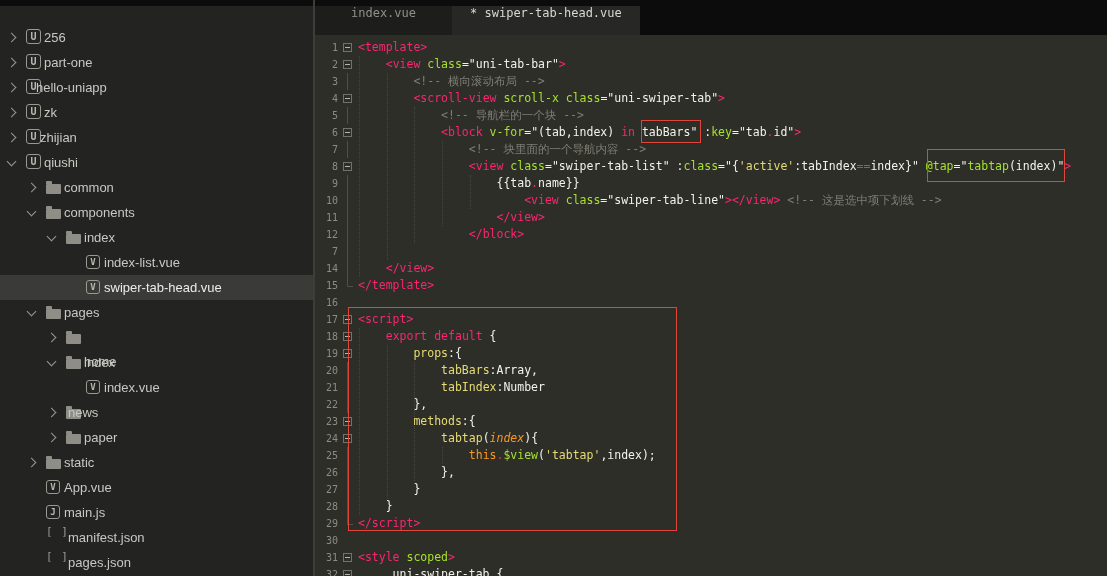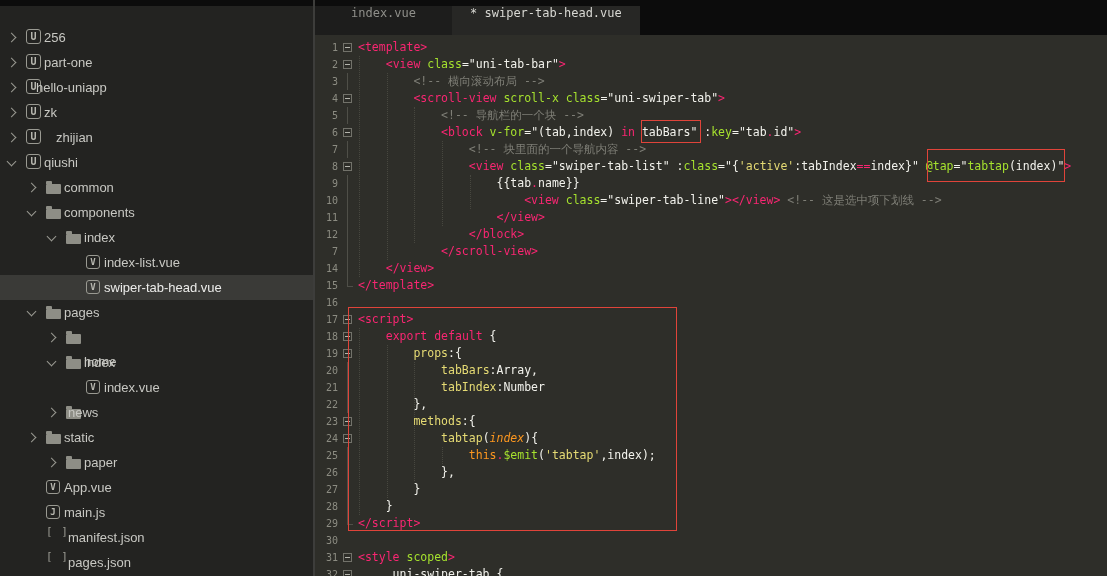--- a/index.html
+++ b/index.html
@@ -68,21 +68,21 @@
         <span class="tlabel" style="left: 36px;">hello-uniapp</span>
       </div>
       <div class="trow">
         <span class="chev" style="left: 8px;"></span>
         <span class="sq proj" style="left: 26px;">U</span>
         <span class="tlabel" style="left: 44px;">zk</span>
       </div>
       <div class="trow">
         <span class="chev" style="left: 8px;"></span>
         <span class="sq proj" style="left: 26px;">U</span>
-        <span class="tlabel" style="left: 56px;">zhijian</span>
+        <span class="tlabel" style="left: 40px;">zhijian</span>
       </div>
       <div class="trow">
         <span class="chev open" style="left: 8px;"></span>
         <span class="sq proj" style="left: 26px;">U</span>
         <span class="tlabel" style="left: 44px;">qiushi</span>
       </div>
       <div class="trow">
         <span class="chev" style="left: 28px;"></span>
         <span class="folder" style="left: 46px;"></span>
         <span class="tlabel" style="left: 64px;">common</span>
@@ -123,28 +123,28 @@
       <div class="trow">
         <span class="sq" style="left: 86px;">V</span>
         <span class="tlabel" style="left: 104px;">index.vue</span>
       </div>
       <div class="trow">
         <span class="chev" style="left: 48px;"></span>
         <span class="folder" style="left: 66px;"></span>
         <span class="tlabel" style="left: 68px;">news</span>
       </div>
       <div class="trow">
+        <span class="chev" style="left: 48px;"></span>
+        <span class="folder" style="left: 66px;"></span>
+        <span class="tlabel" style="left: 84px;">paper</span>
+      </div>
+      <div class="trow">
         <span class="chev" style="left: 28px;"></span>
         <span class="folder" style="left: 46px;"></span>
         <span class="tlabel" style="left: 64px;">static</span>
-      </div>
-      <div class="trow">
-        <span class="chev" style="left: 48px;"></span>
-        <span class="folder" style="left: 66px;"></span>
-        <span class="tlabel" style="left: 84px;">paper</span>
       </div>
       <div class="trow">
         <span class="sq" style="left: 46px;">V</span>
         <span class="tlabel" style="left: 64px;">App.vue</span>
       </div>
       <div class="trow">
         <span class="sq" style="left: 46px;">J</span>
         <span class="tlabel" style="left: 64px;">main.js</span>
       </div>
       <div class="trow">
@@ -179,33 +179,33 @@
         <div class="cl"><span class="ln">3</span><span class="foldc"><span class="fbar"></span></span><pre class="code"><span class="c-white">        </span><span class="c-comment">&lt;!-- 横向滚动布局 --&gt;</span></pre></div>
         <div class="cl"><span class="ln">4</span><span class="foldc"><span class="fbox"></span></span><pre class="code"><span class="c-white">        </span><span class="c-pink">&lt;scroll-view</span><span class="c-white"> </span><span class="c-green">scroll-x</span><span class="c-white"> </span><span class="c-green">class</span><span class="c-white">="uni-swiper-tab"</span><span class="c-pink">&gt;</span></pre></div>
         <div class="cl"><span class="ln">5</span><span class="foldc"><span class="fbar"></span></span><pre class="code"><span class="c-white">            </span><span class="c-comment">&lt;!-- 导航栏的一个块 --&gt;</span></pre></div>
         <div class="cl"><span class="ln">6</span><span class="foldc"><span class="fbox"></span></span><pre class="code"><span class="c-white">            </span><span class="c-pink">&lt;block</span><span class="c-white"> </span><span class="c-green">v-for</span><span class="c-white">="(tab,index) </span><span class="c-pink">in</span><span class="c-white"> tabBars" :</span><span class="c-green">key</span><span class="c-white">="tab</span><span class="c-pink">.</span><span class="c-white">id"</span><span class="c-pink">&gt;</span></pre></div>
         <div class="cl"><span class="ln">7</span><span class="foldc"><span class="fbar"></span></span><pre class="code"><span class="c-white">                </span><span class="c-comment">&lt;!-- 块里面的一个导航内容 --&gt;</span></pre></div>
         <div class="cl"><span class="ln">8</span><span class="foldc"><span class="fbox"></span></span><pre class="code"><span class="c-white">                </span><span class="c-pink">&lt;view</span><span class="c-white"> </span><span class="c-green">class</span><span class="c-white">="swiper-tab-list" :</span><span class="c-green">class</span><span class="c-white">="{</span><span class="c-yellow">'active'</span><span class="c-white">:tabIndex</span><span class="c-pink">==</span><span class="c-white">index}" </span><span class="c-green">@tap</span><span class="c-white">="</span><span class="c-green">tabtap</span><span class="c-white">(index)"</span><span class="c-pink">&gt;</span></pre></div>
         <div class="cl"><span class="ln">9</span><span class="foldc"><span class="fbar"></span></span><pre class="code"><span class="c-white">                    {{tab</span><span class="c-pink">.</span><span class="c-white">name}}</span></pre></div>
         <div class="cl"><span class="ln">10</span><span class="foldc"><span class="fbar"></span></span><pre class="code"><span class="c-white">                        </span><span class="c-pink">&lt;view</span><span class="c-white"> </span><span class="c-green">class</span><span class="c-white">="swiper-tab-line"</span><span class="c-pink">&gt;&lt;/view&gt;</span><span class="c-white"> </span><span class="c-comment">&lt;!-- 这是选中项下划线 --&gt;</span></pre></div>
         <div class="cl"><span class="ln">11</span><span class="foldc"><span class="fbar"></span></span><pre class="code"><span class="c-white">                    </span><span class="c-pink">&lt;/view&gt;</span></pre></div>
         <div class="cl"><span class="ln">12</span><span class="foldc"><span class="fbar"></span></span><pre class="code"><span class="c-white">                </span><span class="c-pink">&lt;/block&gt;</span></pre></div>
-        <div class="cl"><span class="ln">7</span><span class="foldc"><span class="fbar"></span></span><pre class="code"><span class="c-white">            </span><span class="c-pink">&lt;/scroll-view&gt;</span></pre></div>
+        <div class="cl"><span class="ln">7</span><span class="foldc"><span class="fbar"></span></span></div>
         <div class="cl"><span class="ln">14</span><span class="foldc"><span class="fbar"></span></span><pre class="code"><span class="c-white">    </span><span class="c-pink">&lt;/view&gt;</span></pre></div>
         <div class="cl"><span class="ln">15</span><span class="foldc"><span class="fcorner"></span></span><pre class="code"><span class="c-pink">&lt;/template&gt;</span></pre></div>
         <div class="cl"><span class="ln">16</span><span class="foldc"></span><pre class="code"></pre></div>
         <div class="cl"><span class="ln">17</span><span class="foldc"><span class="fbox"></span></span><pre class="code"><span class="c-pink">&lt;script&gt;</span></pre></div>
         <div class="cl"><span class="ln">18</span><span class="foldc"><span class="fbox"></span></span><pre class="code"><span class="c-white">    </span><span class="c-pink">export</span><span class="c-white"> </span><span class="c-pink">default</span><span class="c-white"> {</span></pre></div>
         <div class="cl"><span class="ln">19</span><span class="foldc"><span class="fbox"></span></span><pre class="code"><span class="c-white">        </span><span class="c-yellow">props</span><span class="c-white">:{</span></pre></div>
         <div class="cl"><span class="ln">20</span><span class="foldc"><span class="fbar"></span></span><pre class="code"><span class="c-white">            </span><span class="c-yellow">tabBars</span><span class="c-white">:Array,</span></pre></div>
         <div class="cl"><span class="ln">21</span><span class="foldc"><span class="fbar"></span></span><pre class="code"><span class="c-white">            </span><span class="c-yellow">tabIndex</span><span class="c-white">:Number</span></pre></div>
         <div class="cl"><span class="ln">22</span><span class="foldc"><span class="fbar"></span></span><pre class="code"><span class="c-white">        },</span></pre></div>
         <div class="cl"><span class="ln">23</span><span class="foldc"><span class="fbox"></span></span><pre class="code"><span class="c-white">        </span><span class="c-yellow">methods</span><span class="c-white">:{</span></pre></div>
         <div class="cl"><span class="ln">24</span><span class="foldc"><span class="fbox"></span></span><pre class="code"><span class="c-white">            </span><span class="c-yellow">tabtap</span><span class="c-white">(</span><span class="c-orange-i">index</span><span class="c-white">){</span></pre></div>
-        <div class="cl"><span class="ln">25</span><span class="foldc"><span class="fbar"></span></span><pre class="code"><span class="c-white">                </span><span class="c-orange">this</span><span class="c-pink">.</span><span class="c-green">$emit</span><span class="c-white">(</span><span class="c-yellow">'tabtap'</span><span class="c-white">,index);</span></pre></div>
+        <div class="cl"><span class="ln">25</span><span class="foldc"><span class="fbar"></span></span><pre class="code"><span class="c-white">                </span><span class="c-orange">this</span><span class="c-pink">.</span><span class="c-green">$view</span><span class="c-white">(</span><span class="c-yellow">'tabtap'</span><span class="c-white">,index);</span></pre></div>
         <div class="cl"><span class="ln">26</span><span class="foldc"><span class="fbar"></span></span><pre class="code"><span class="c-white">            },</span></pre></div>
         <div class="cl"><span class="ln">27</span><span class="foldc"><span class="fbar"></span></span><pre class="code"><span class="c-white">        }</span></pre></div>
         <div class="cl"><span class="ln">28</span><span class="foldc"><span class="fbar"></span></span><pre class="code"><span class="c-white">    }</span></pre></div>
         <div class="cl"><span class="ln">29</span><span class="foldc"><span class="fcorner"></span></span><pre class="code"><span class="c-pink">&lt;/script&gt;</span></pre></div>
         <div class="cl"><span class="ln">30</span><span class="foldc"></span><pre class="code"></pre></div>
         <div class="cl"><span class="ln">31</span><span class="foldc"><span class="fbox"></span></span><pre class="code"><span class="c-pink">&lt;style</span><span class="c-white"> </span><span class="c-green">scoped</span><span class="c-pink">&gt;</span></pre></div>
         <div class="cl"><span class="ln">32</span><span class="foldc"><span class="fbox"></span></span><pre class="code"><span class="c-white">    .uni-swiper-tab {</span></pre></div>
       </div>
     <div id="annotations">
         <div class="ann" style="left: 326px; top: 85px; width: 60px; height: 23px; border-color: rgb(224, 68, 58);"></div>

